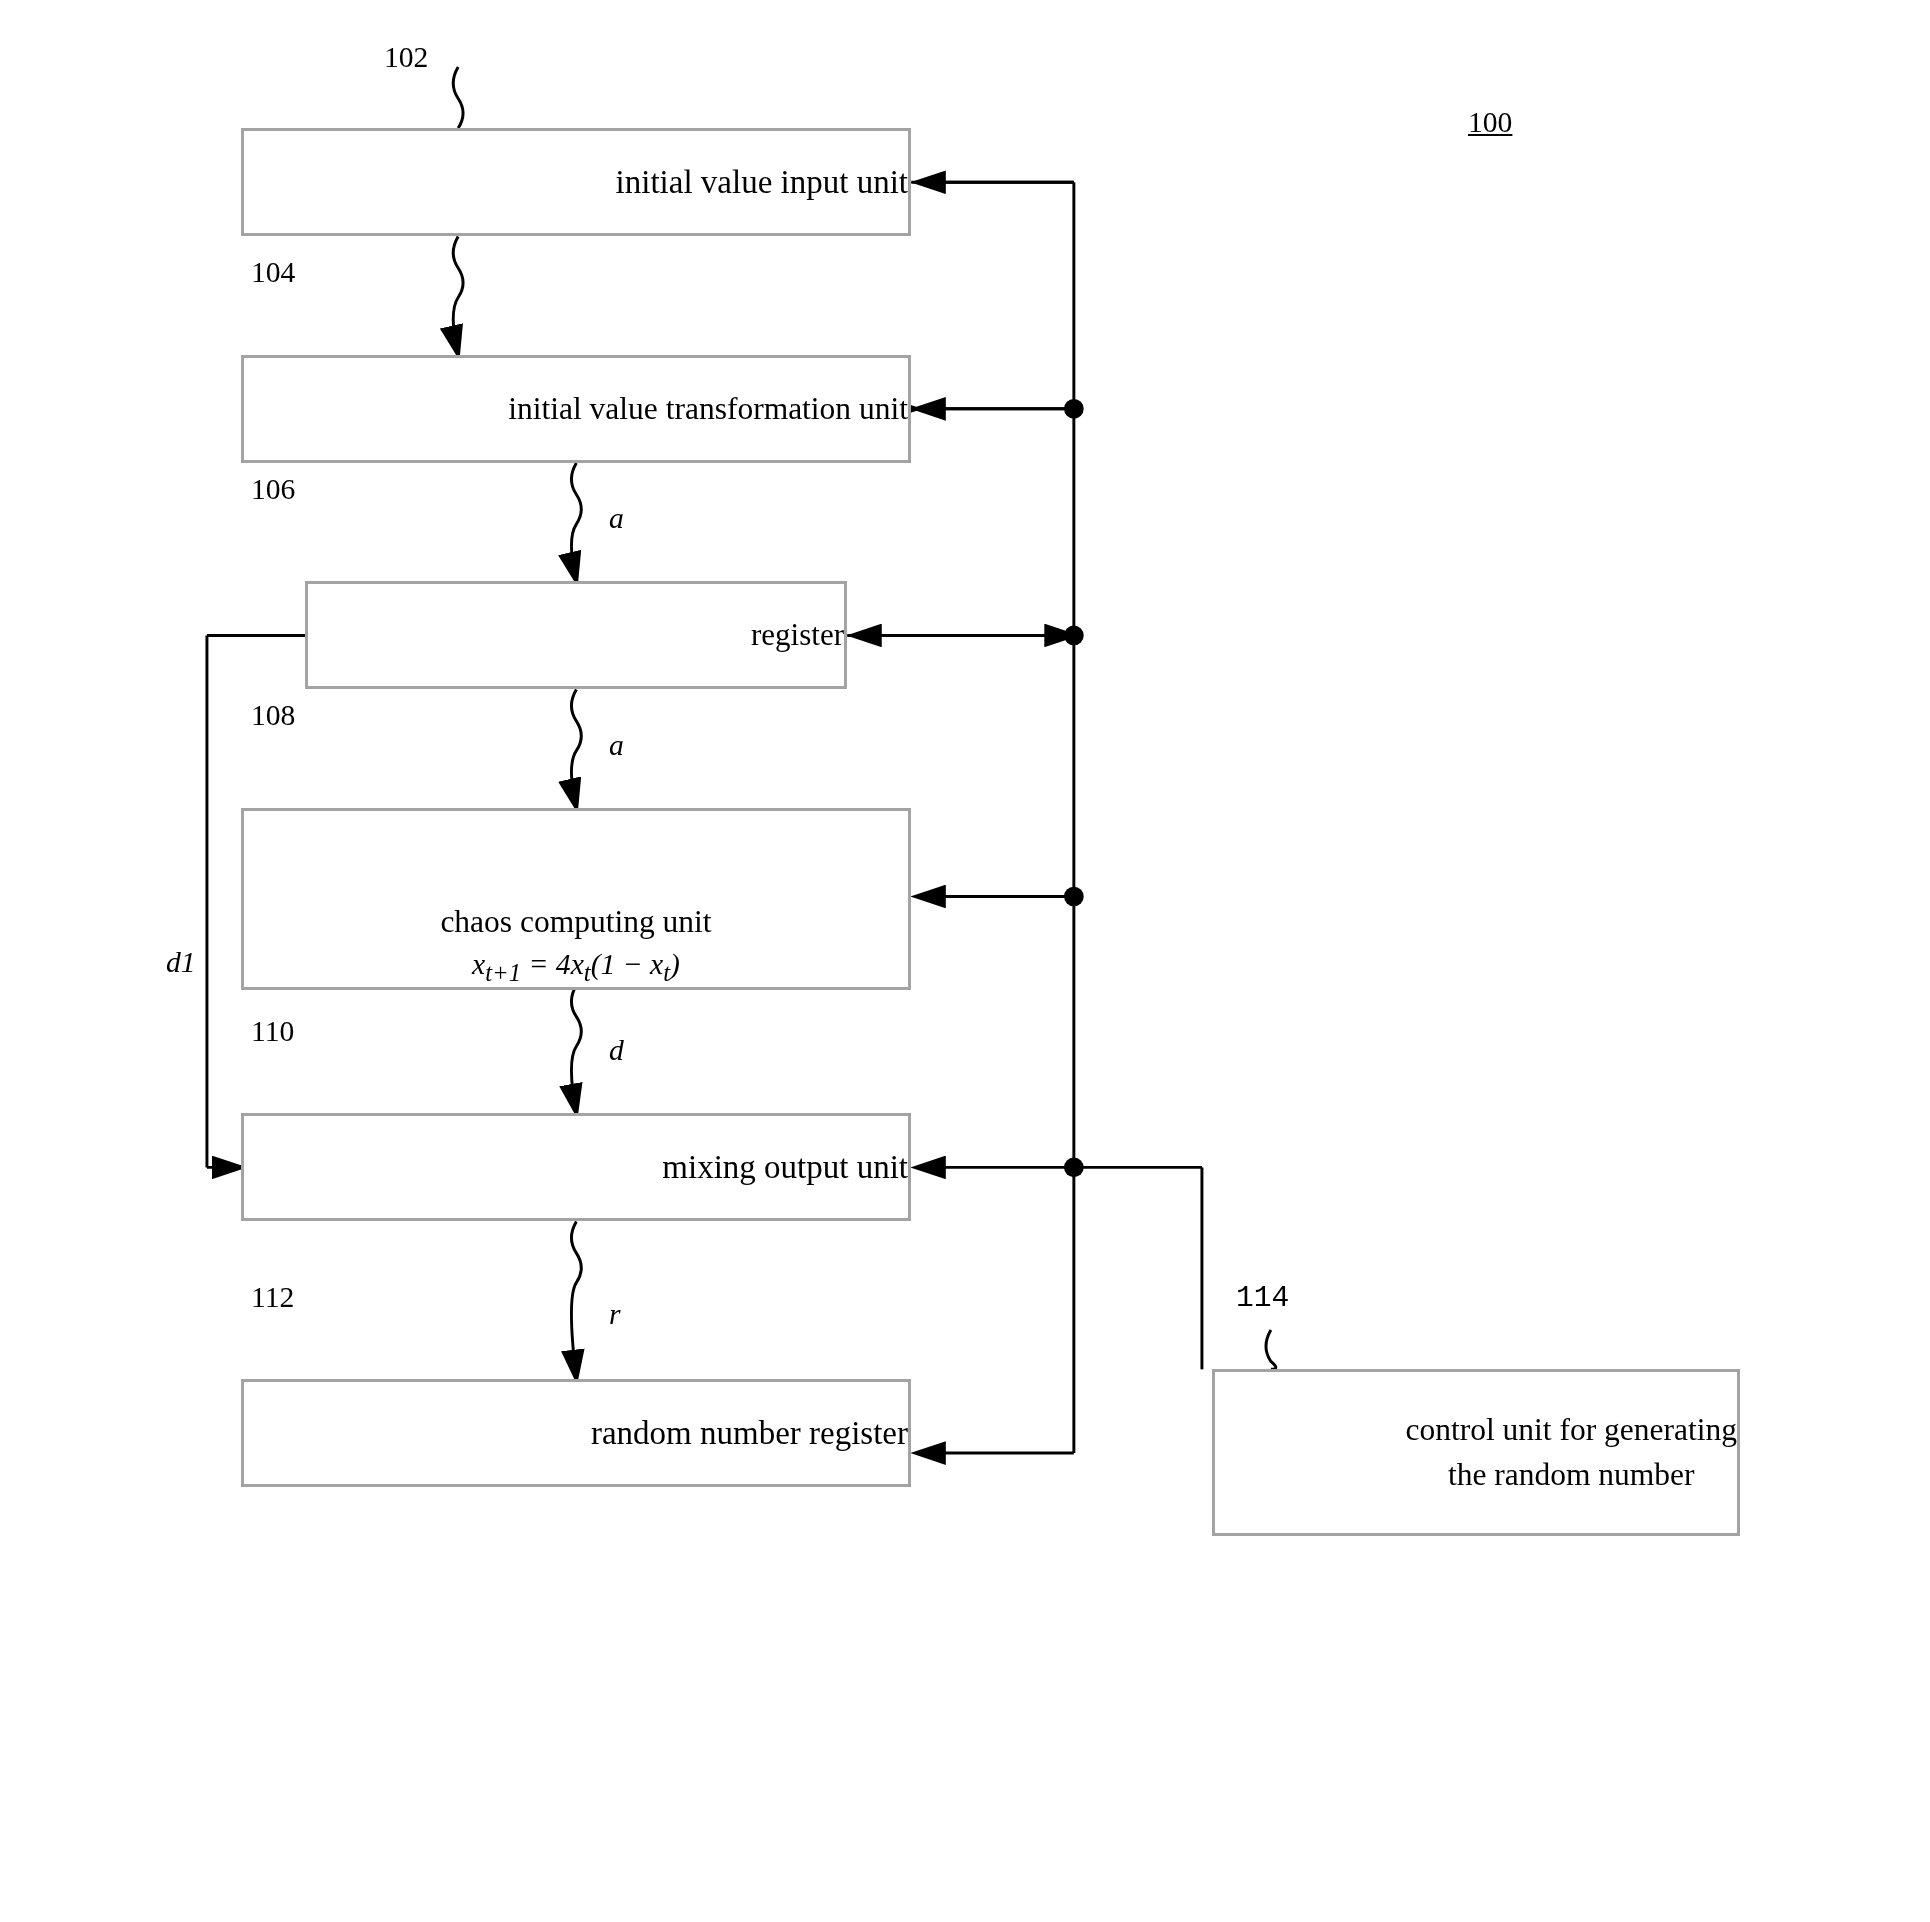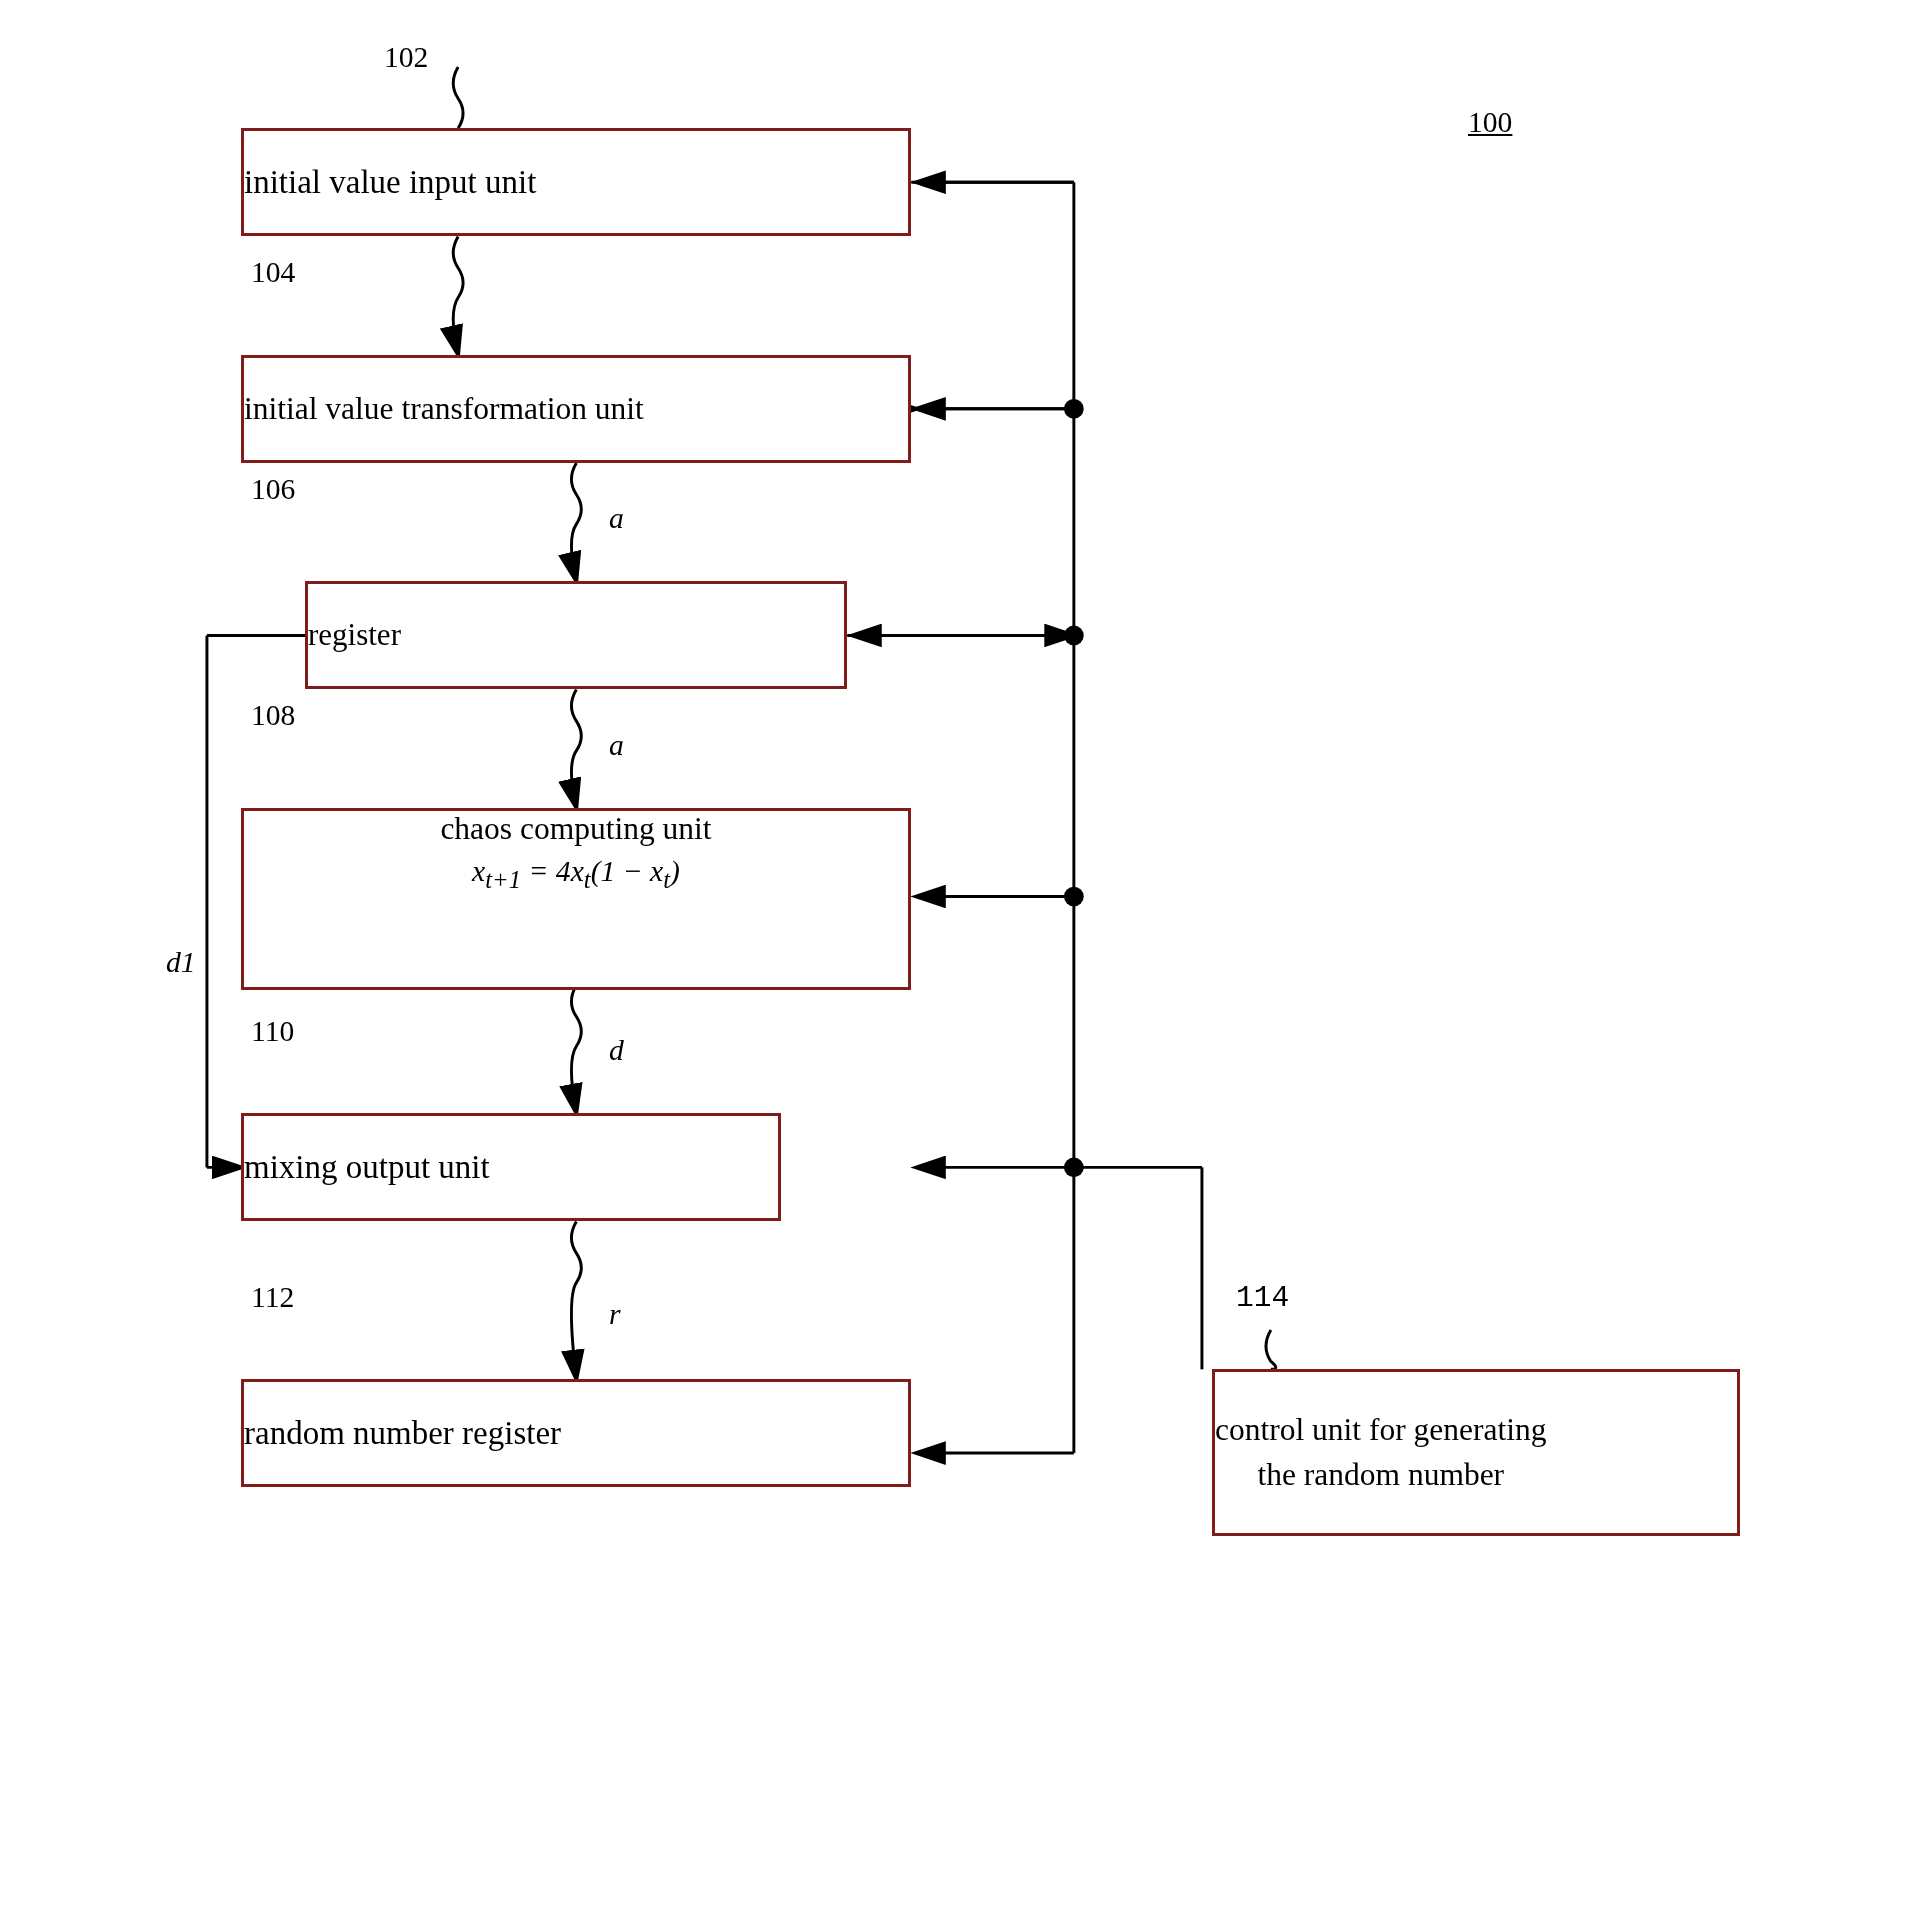--- a/index.html
+++ b/index.html
@@ -15,25 +15,25 @@
     .diagram-container {
       position: absolute;
       top: 0;
       left: 0;
       width: 1931px;
       height: 1923px;
     }
 
     .box {
       position: absolute;
-      border: 3px solid #7f1d1d;
+      border: 3px solid #a3a3a3;
       background: #fff;
       display: flex;
       align-items: center;
-      justify-content: flex-start;
+      justify-content: flex-end;
       text-align: center;
       font-size: 31.5px;
     }
 
     .label-ref {
       position: absolute;
       font-size: 29.6px;
       font-family: 'Times New Roman', Times, serif;
     }
 
@@ -142,21 +142,21 @@
 
   <div class="box" style="left:305px; top:581px; width:542px; height:108px; font-size:31px;">
     <span>register</span>
   </div>
 
   <div class="box" style="left:241px; top:808px; width:670px; height:182px; font-size:31.5px; flex-direction:column; gap:7.9px;">
     <span>chaos computing unit</span>
     <span class="formula"><i>x</i><sub>t+1</sub> = 4<i>x</i><sub>t</sub>(1 − <i>x</i><sub>t</sub>)</span>
   </div>
 
-  <div class="box" style="left:241px; top:1113px; width:540px; height:108px; font-size:33px;">
+  <div class="box" style="left:241px; top:1113px; width:670px; height:108px; font-size:33px;">
     <span>mixing output unit</span>
   </div>
 
   <div class="box" style="left:241px; top:1379px; width:670px; height:108px; font-size:33px;">
     <span>random number register</span>
   </div>
 
   <div class="box" style="left:1212px; top:1369px; width:528px; height:167px; font-size:31.5px; text-align:center; line-height:1.4;">
     <span>control unit for generating<br>the random number</span>
   </div>

